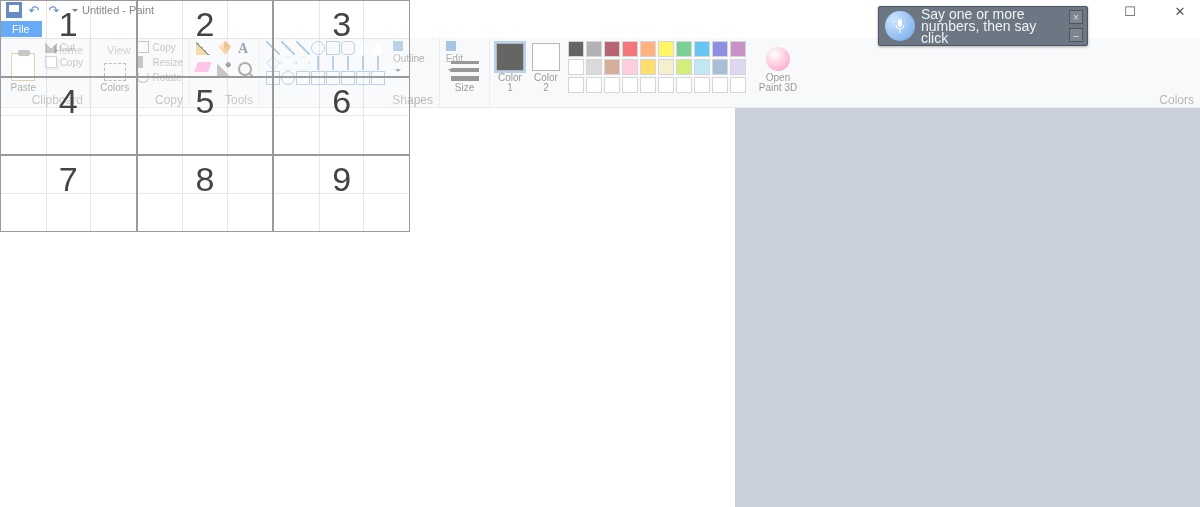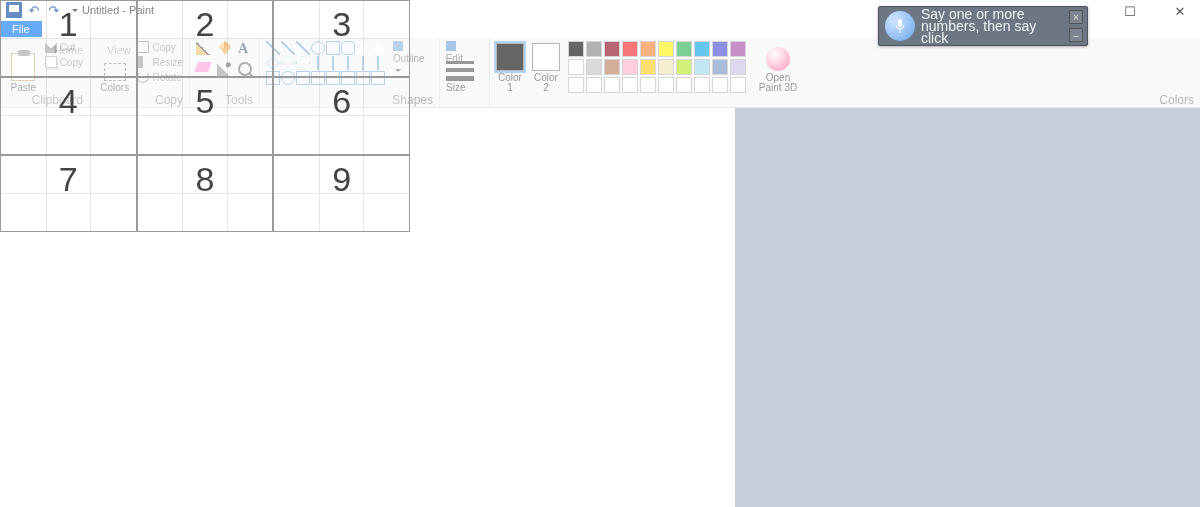--- a/index.html
+++ b/index.html
@@ -34,21 +34,21 @@
   .shape.tri { clip-path: polygon(50% 10%,90% 90%,10% 90%); background:#fff;}
   .shape.circ { border-radius:50%; }
   .shape.diam { transform: rotate(45deg) scale(.7);}
   .shape.hex { clip-path: polygon(25% 5%,75% 5%,100% 50%,75% 95%,25% 95%,0% 50%);}
   .shape.line { border:none; background:linear-gradient(45deg,transparent 45%,#6da0d8 45%,#6da0d8 55%,transparent 55%);}
   .shape.arrow { border:none; position:relative;}
   .shape.arrow::after{content:"";position:absolute;inset:0;background:linear-gradient(90deg,transparent 40%,#6da0d8 40%,#6da0d8 60%,transparent 60%);}
   .shape-side { display:flex; flex-direction:row; gap:21px; margin-left:4px; font-size:10px; color:#777;}
   .shape-side span::before{content:"";display:inline-block;width:10px;height:10px;margin-right:3px;background:#6da0d8;}
 
-  .size-slot { width:40px; display:flex; flex-direction:column; align-items:flex-start; justify-content:flex-end; height:52px;}
+  .size-slot { width:40px; display:flex; flex-direction:column; align-items:center; justify-content:flex-end; height:52px;}
   .size-slot .bar { width:28px;height:3px;background:#555;margin:2px 0;}
 
   .swatch-col { display:flex; flex-direction:column; align-items:center; justify-content:flex-end; height:52px; gap:2px; margin-right:4px;}
   .swatch-big { width:28px; height:28px; border:1px solid #888;}
   .swatch-big.sel { outline:2px solid #7fb6f0;}
   .palette { display:grid; grid-template-columns:repeat(10,16px); grid-auto-rows:16px; gap:2px; align-content:start;}
   .palette .c { border:1px solid #bbb; }
 
   
   .win-ctrls { position:absolute; top:2px; right:6px; display:flex; gap:22px; color:#555;}

